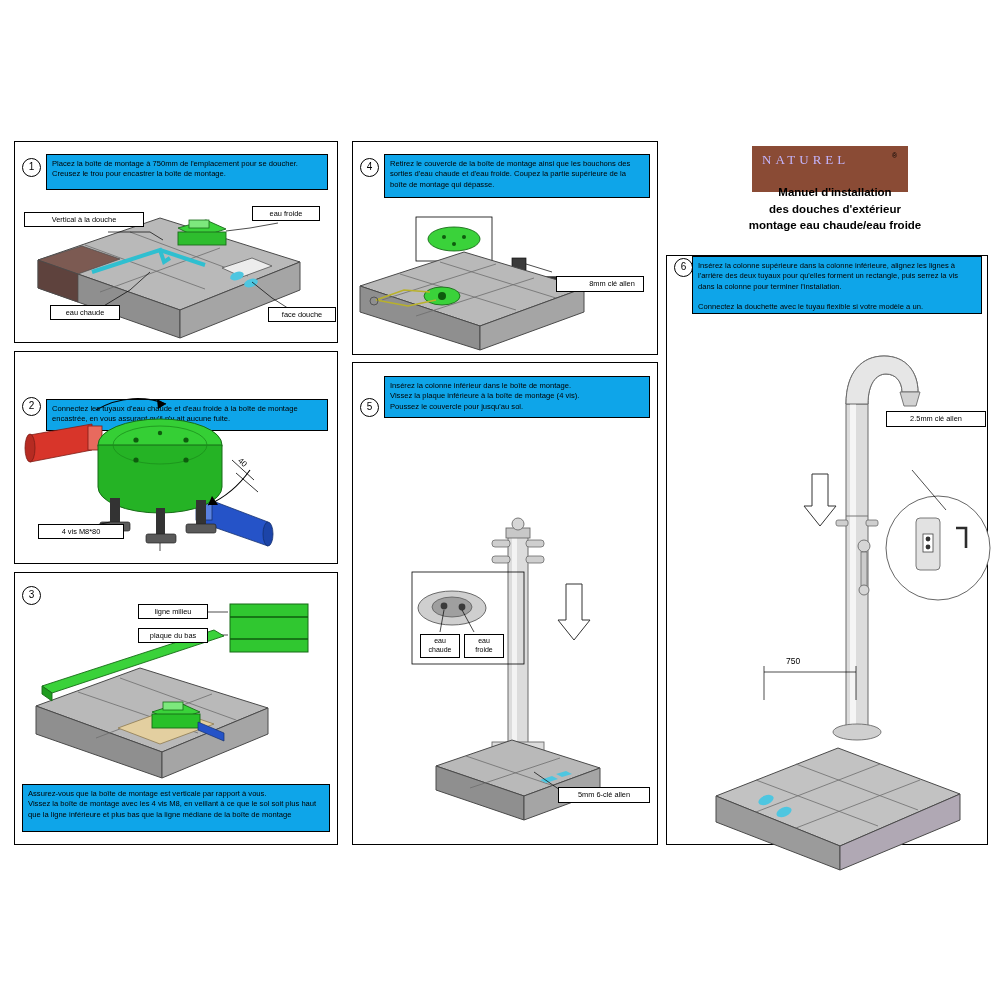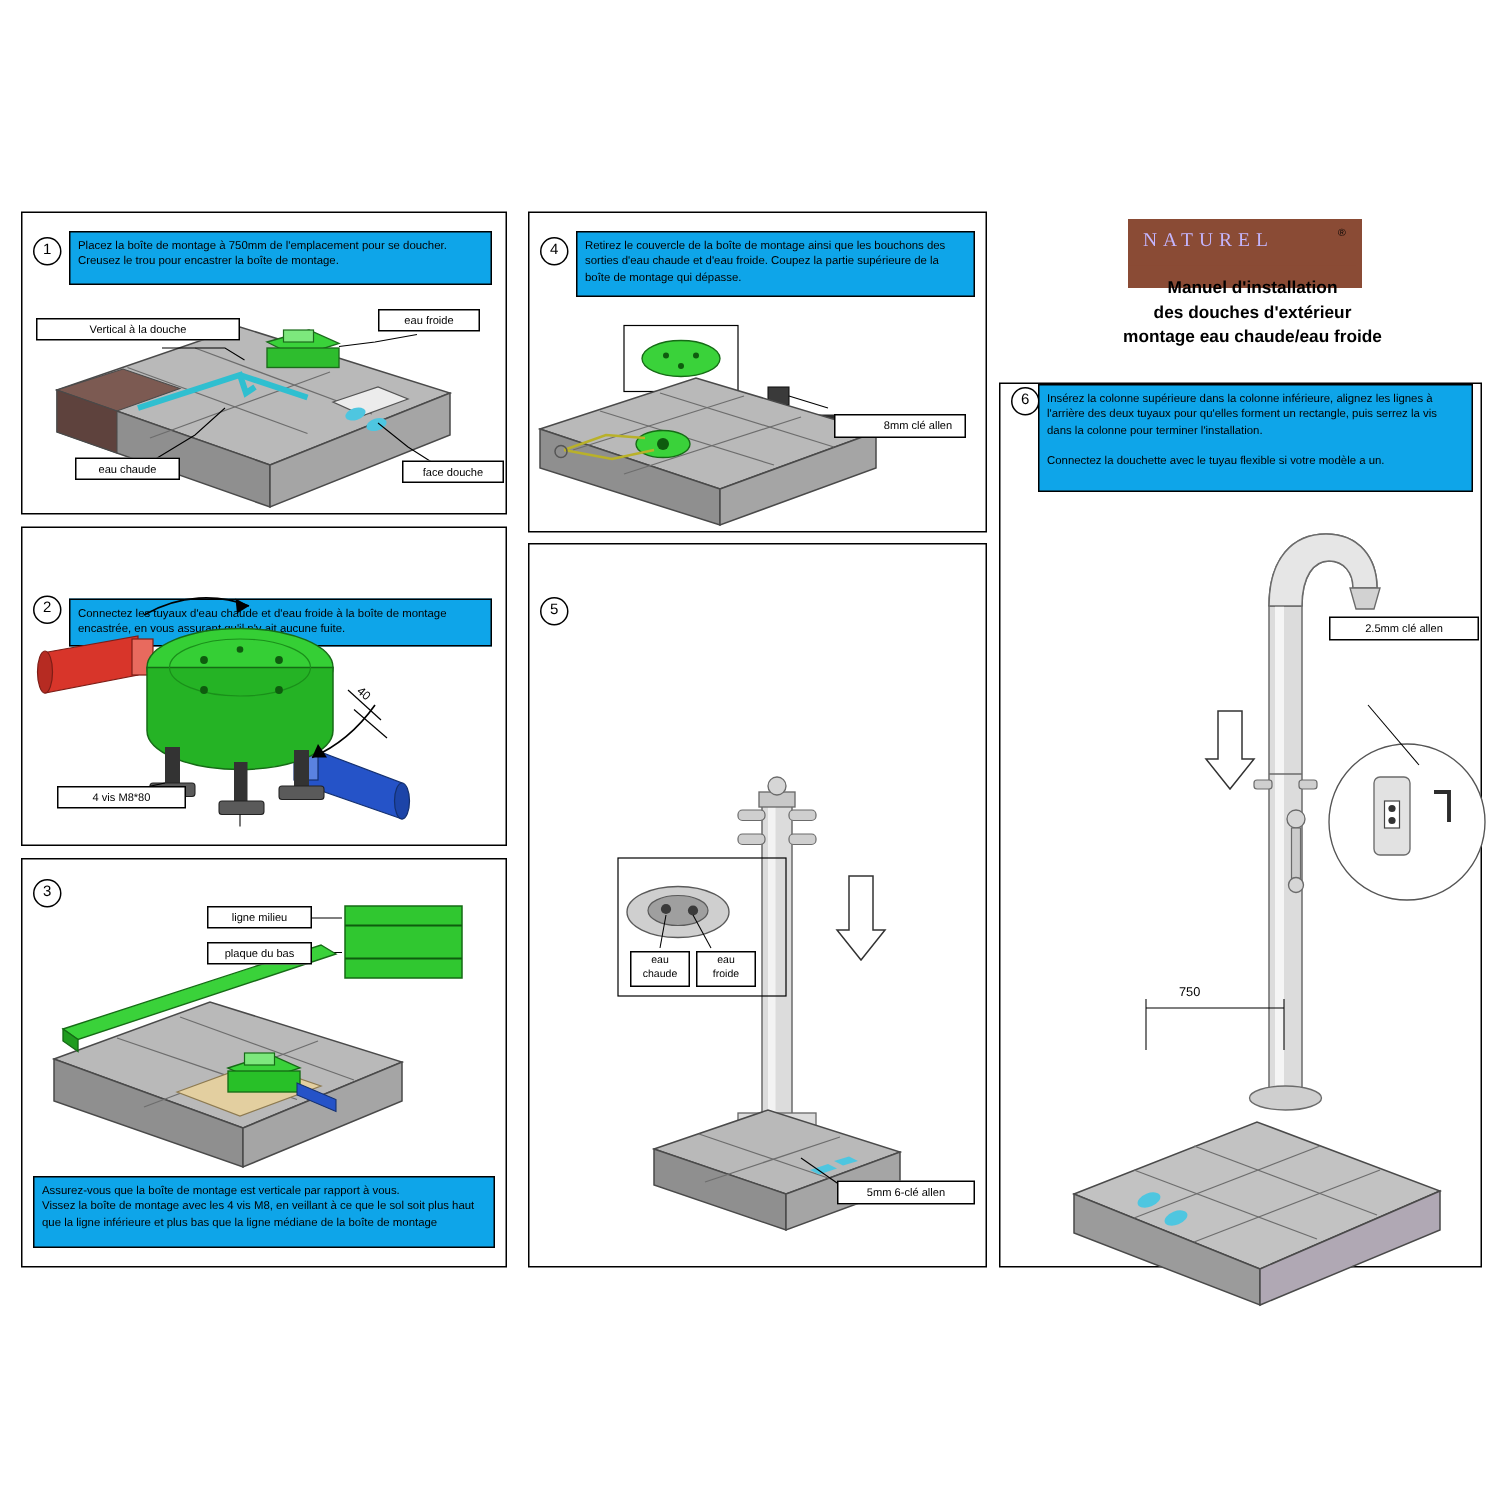--- a/index.html
+++ b/index.html
@@ -62,21 +62,21 @@
     <polygon points="178,228 206,220 226,229 198,238" fill="#3ad23a" stroke="#1b6b1b" stroke-width="0.9"></polygon>
     <rect x="178" y="232" width="48" height="13" fill="#2ebd2e" stroke="#1b6b1b" stroke-width="0.9"></rect>
     <rect x="189" y="220" width="20" height="8" fill="#7de87d" stroke="#1b6b1b" stroke-width="0.8"></rect>
 
     <polyline points="108,232 150,232 163,240" fill="none" stroke="#000" stroke-width="0.7"></polyline>
     <polyline points="278,223 250,228 226,231" fill="none" stroke="#000" stroke-width="0.7"></polyline>
     <polyline points="102,307 130,290 150,272" fill="none" stroke="#000" stroke-width="0.7"></polyline>
     <polyline points="294,312 272,298 252,282" fill="none" stroke="#000" stroke-width="0.7"></polyline>
   </svg>
 
-  <div class="lbl" style="left:24px;top:212px;width:136px;height:15px;">Vertical à la douche</div>
+  <div class="lbl" style="left:24px;top:212px;width:120px;height:15px;">Vertical à la douche</div>
   <div class="lbl" style="left:252px;top:206px;width:68px;height:15px;">eau froide</div>
   <div class="lbl" style="left:50px;top:305px;width:70px;height:15px;">eau chaude</div>
   <div class="lbl" style="left:268px;top:307px;width:68px;height:15px;">face douche</div>
 
   <div class="panel" style="left:14px;top:351px;width:324px;height:213px;"></div>
   <div class="stepnum" style="left:22px;top:397px;">2</div>
   <div class="callout" style="left:46px;top:399px;width:282px;height:32px;white-space:pre-line;">Connectez les tuyaux d'eau chaude et d'eau froide à la boîte de montage encastrée, en vous assurant qu'il n'y ait aucune fuite.</div>
 
   <svg width="1000" height="1000">
 
@@ -187,20 +187,23 @@
     <polyline points="376,300 408,306 436,300" fill="none" stroke="#b9b12a" stroke-width="1.6"></polyline>
     <circle cx="374" cy="301" r="4" fill="none" stroke="#555" stroke-width="1"></circle>
 
     <polyline points="526,264 552,272" fill="none" stroke="#000" stroke-width="0.7"></polyline>
   </svg>
 
   <div class="lbl" style="left:556px;top:276px;width:88px;height:16px;padding-left:28px;">8mm clé allen</div>
 
   <div class="panel" style="left:352px;top:362px;width:306px;height:483px;"></div>
   <div class="stepnum" style="left:360px;top:398px;">5</div>
+  <div class="callout" style="left:384px;top:376px;width:266px;height:42px;white-space:pre-line;">Insérez la colonne inférieur dans le boîte de montage.
+Vissez la plaque inférieure à la boîte de montage (4 vis).
+Poussez le couvercle pour jusqu'au sol.</div>
 
   <svg width="1000" height="1000">
 
     <rect x="508" y="536" width="20" height="214" fill="#dcdcdc" stroke="#6b6b6b" stroke-width="1"></rect>
     <rect x="512" y="536" width="5" height="214" fill="#f3f3f3"></rect>
 
     <rect x="506" y="528" width="24" height="10" fill="#c8c8c8" stroke="#6b6b6b" stroke-width="0.9"></rect>
     <circle cx="518" cy="524" r="6" fill="#d6d6d6" stroke="#6b6b6b" stroke-width="0.9"></circle>
     <rect x="492" y="540" width="18" height="7" rx="3" fill="#cfcfcf" stroke="#6b6b6b" stroke-width="0.8"></rect>
     <rect x="526" y="540" width="18" height="7" rx="3" fill="#cfcfcf" stroke="#6b6b6b" stroke-width="0.8"></rect>
@@ -233,21 +236,21 @@
   </svg>
 
   <div class="lbl" style="left:420px;top:634px;width:40px;height:24px;white-space:pre-line;font-size:7px;">eau
 chaude</div>
   <div class="lbl" style="left:464px;top:634px;width:40px;height:24px;white-space:pre-line;font-size:7px;">eau
 froide</div>
   <div class="lbl" style="left:558px;top:787px;width:92px;height:16px;">5mm 6-clé allen</div>
 
   <div class="panel" style="left:666px;top:255px;width:322px;height:590px;"></div>
   <div class="stepnum" style="left:674px;top:258px;">6</div>
-  <div class="callout" style="left:692px;top:256px;width:290px;height:72px;white-space:pre-line;">Insérez la colonne supérieure dans la colonne inférieure, alignez les lignes à l'arrière des deux tuyaux pour qu'elles forment un rectangle, puis serrez la vis dans la  colonne pour terminer l'installation.
+  <div class="callout" style="left:692px;top:256px;width:290px;height:58px;white-space:pre-line;">Insérez la colonne supérieure dans la colonne inférieure, alignez les lignes à l'arrière des deux tuyaux pour qu'elles forment un rectangle, puis serrez la vis dans la  colonne pour terminer l'installation.
 
 Connectez la douchette avec le tuyau flexible si votre modèle a un.</div>
 
   <div class="brandbox" style="left:752px;top:146px;width:136px;">NATUREL</div>
   <div class="brandreg" style="left:892px;top:152px;">®</div>
   <div class="brandrule" style="left:752px;top:177px;width:152px;"></div>
   <div class="manualtitle" style="left:690px;top:184px;width:290px;">
     <div>Manuel d'installation</div>
     <div>des douches d'extérieur</div>
     <div>montage eau chaude/eau froide</div>

